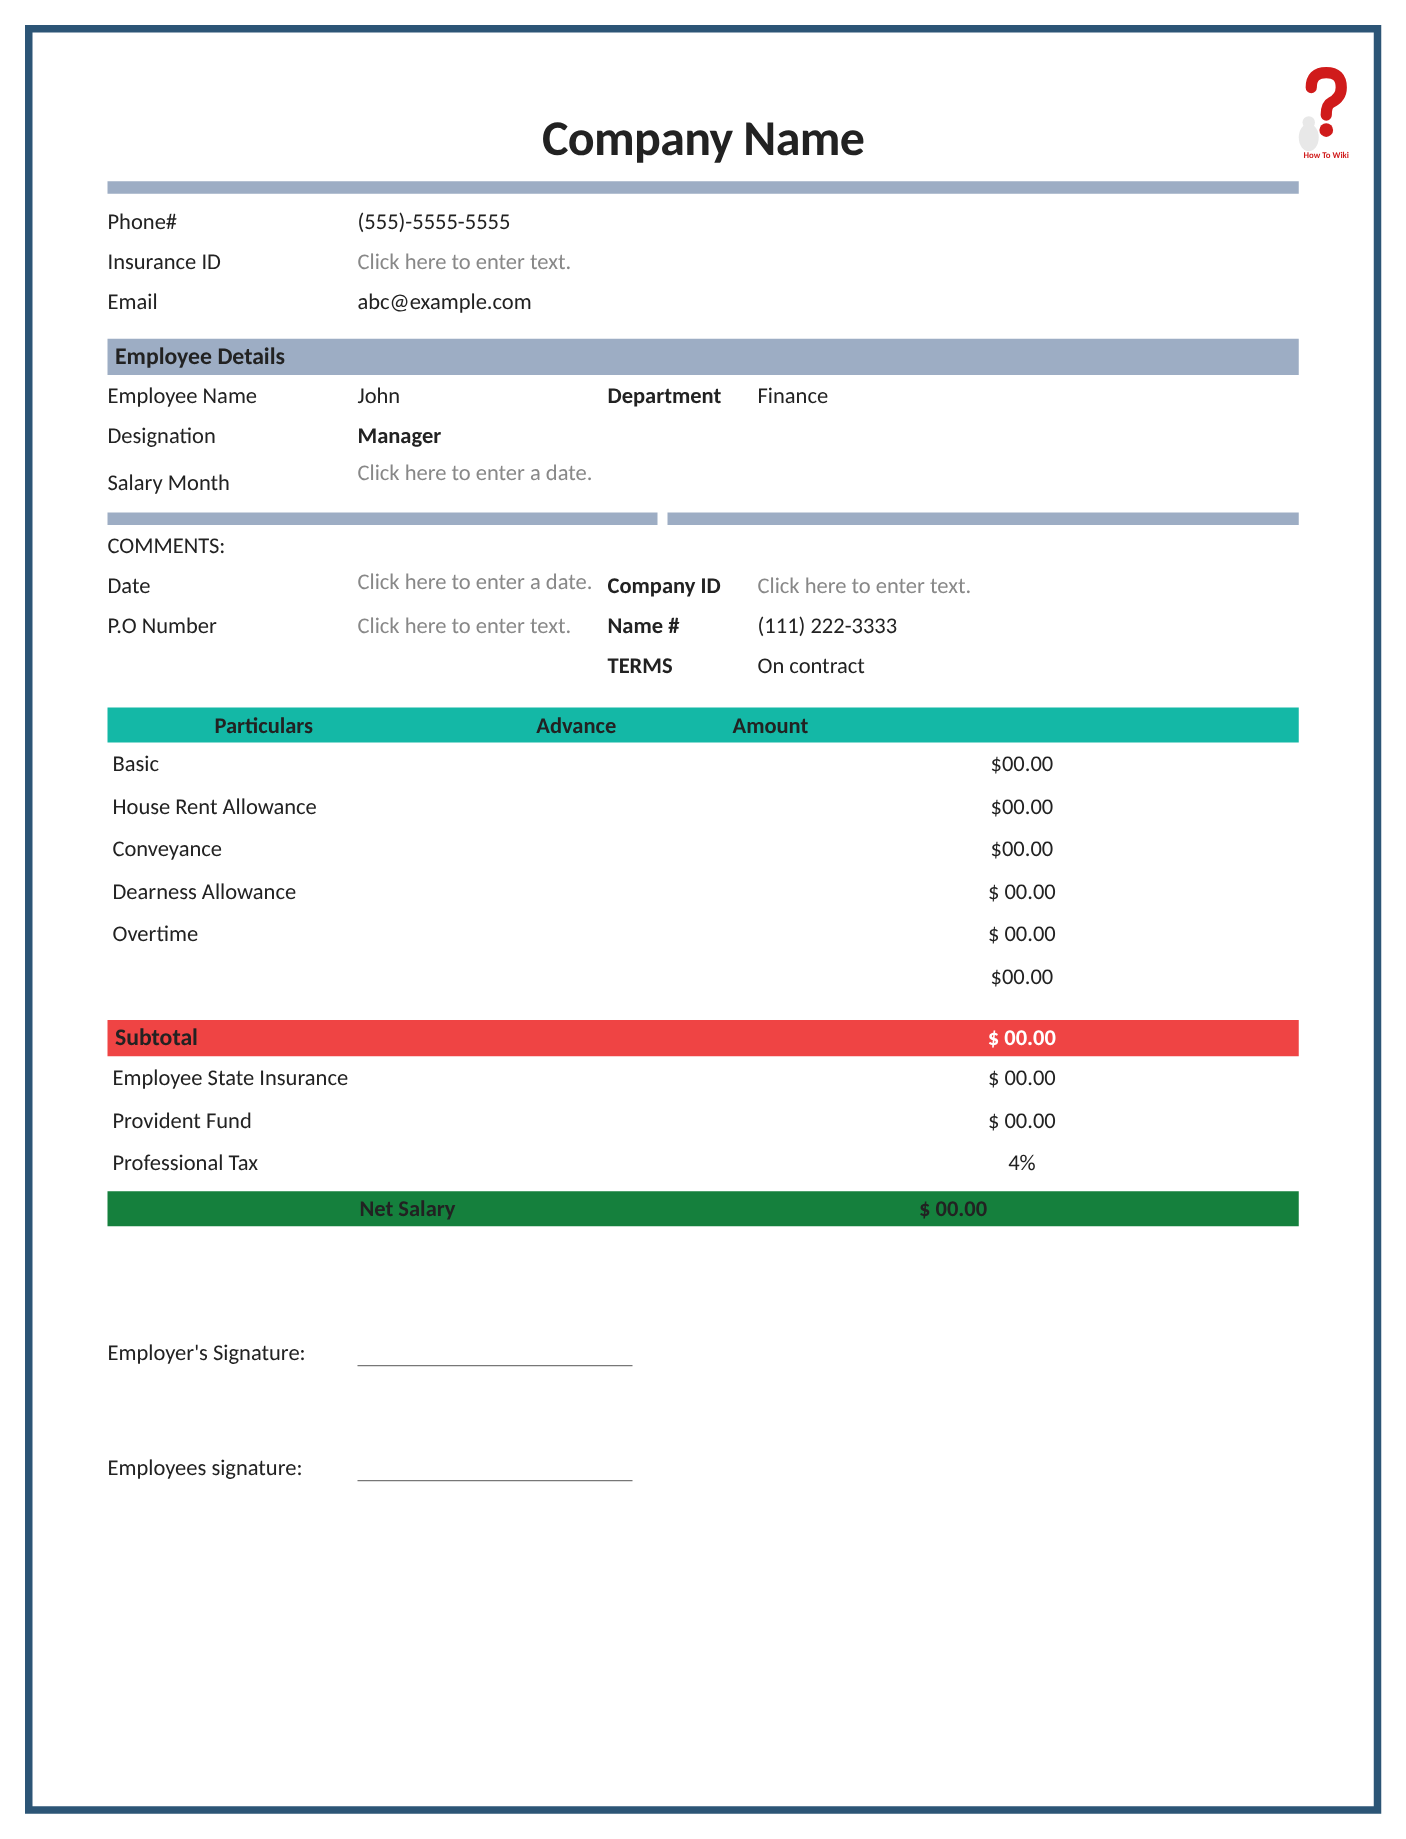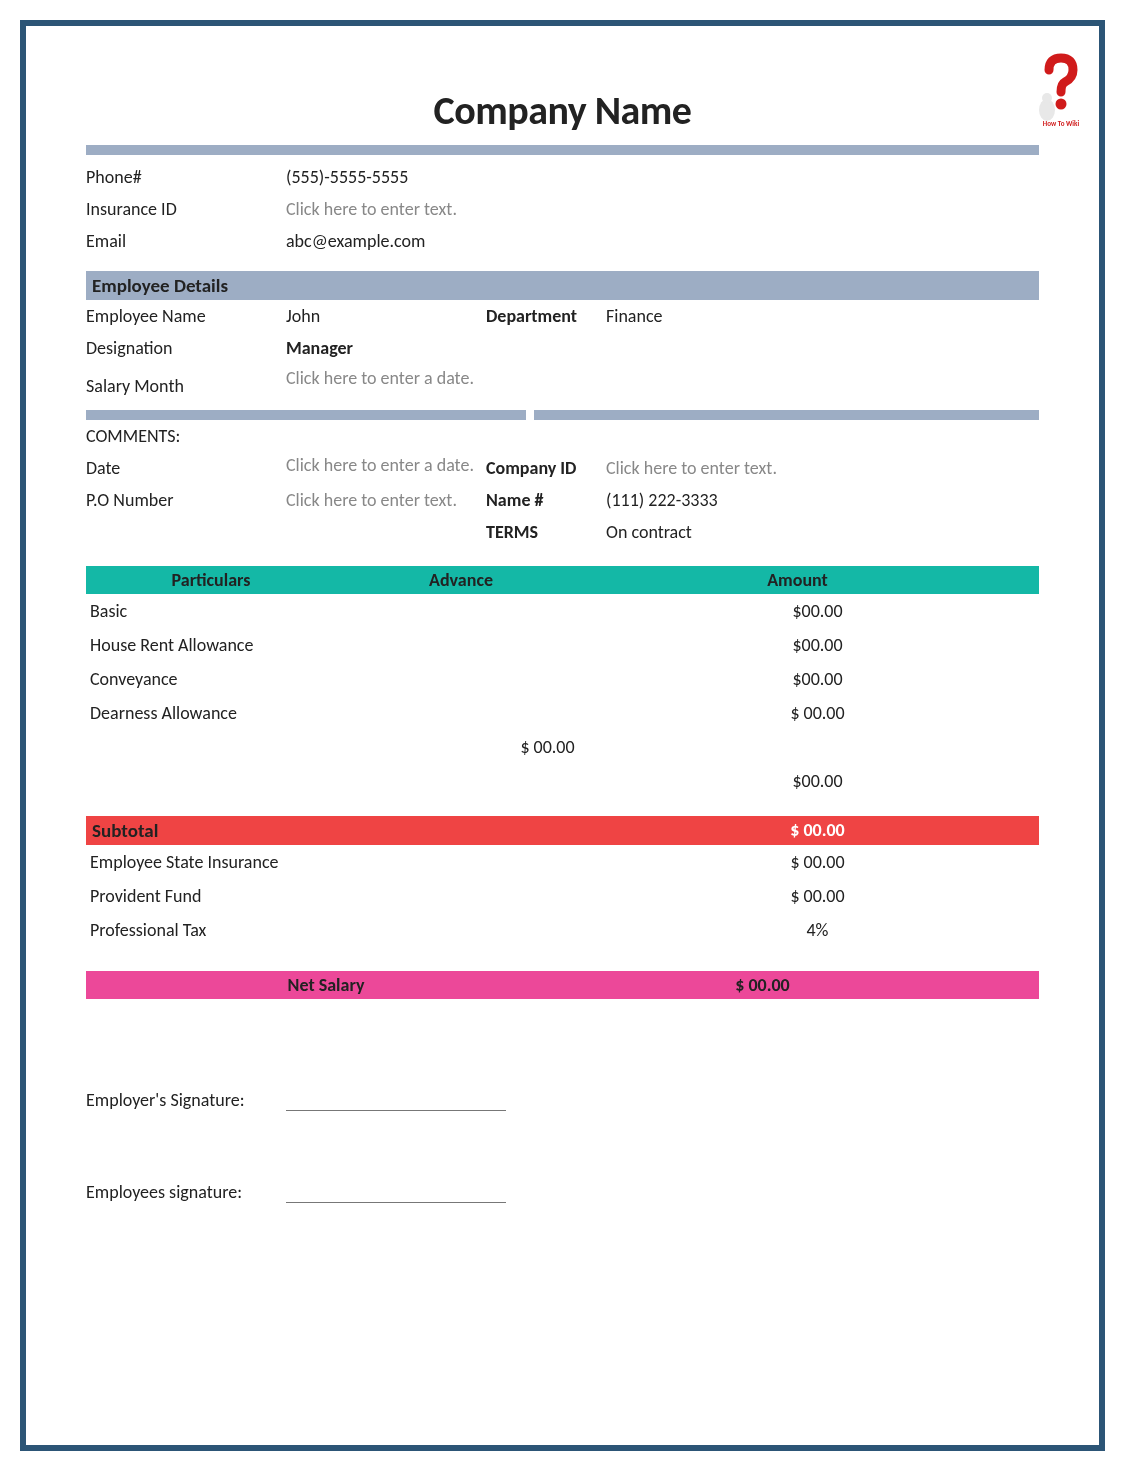--- a/index.html
+++ b/index.html
@@ -64,43 +64,43 @@
   .split-bar .right { flex: 1; }
   .table-header {
     display: flex;
     background: #14b8a6;
     font-weight: 700;
     padding: 3px 0;
     margin-top: 18px;
   }
   .th-particulars { width: 250px; text-align: center; }
   .th-advance { width: 250px; text-align: center; }
-  .th-amount { flex: 1; text-align: center; padding-right: 30px; }
+  .th-amount { flex: 1; text-align: left; padding-right: 30px; }
   .line-row {
     display: flex;
     padding: 3px 0;
     line-height: 28px;
   }
   .lr-label { width: 540px; padding-left: 4px; }
   .lr-amount { flex: 1; text-align: center; padding-right: 30px; }
   .subtotal-row {
     display: flex;
     background: #ef4444;
     font-weight: 700;
     padding: 3px 0;
     margin-top: 18px;
   }
   .subtotal-row .lbl { width: 540px; padding-left: 6px; font-size: 19px; }
   .subtotal-row .amt { flex: 1; text-align: center; color: #fff; padding-right: 30px; }
   .net-row {
     display: flex;
-    background: #ec4899;
-    font-weight: 700;
-    padding: 3px 0;
-    margin-top: 24px;
+    background: #15803d;
+    font-weight: 700;
+    padding: 3px 0;
+    margin-top: 6px;
   }
   .net-row .lbl { width: 480px; text-align: center; }
   .net-row .amt { flex: 1; text-align: center; padding-right: 80px; }
   .sig-block { margin-top: 90px; }
   .sig-line {
     display: flex;
     align-items: flex-end;
     margin-bottom: 70px;
   }
   .sig-label { width: 200px; }
@@ -197,20 +197,21 @@
       </div>
       <div class="line-row">
         <div class="lr-label">Conveyance</div>
         <div class="lr-amount">$00.00</div>
       </div>
       <div class="line-row">
         <div class="lr-label">Dearness Allowance</div>
         <div class="lr-amount">$ 00.00</div>
       </div>
       <div class="line-row">
+        <div class="lr-label">Overtime</div>
         <div class="lr-amount">$ 00.00</div>
       </div>
       <div class="line-row">
         <div class="lr-label"></div>
         <div class="lr-amount">$00.00</div>
       </div>
     </div>
 
   <div class="subtotal-row">
     <div class="lbl">Subtotal</div>

